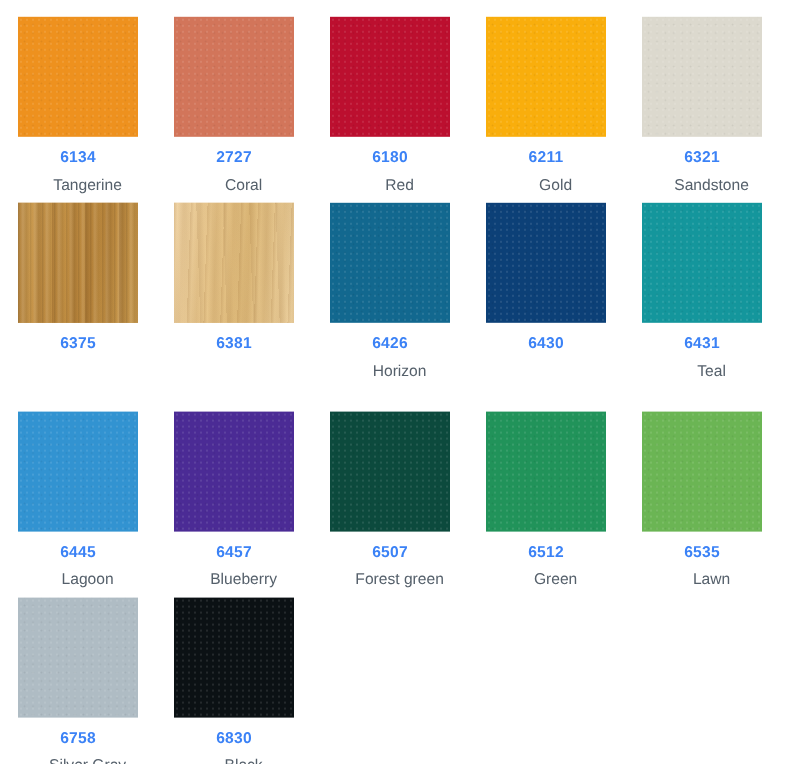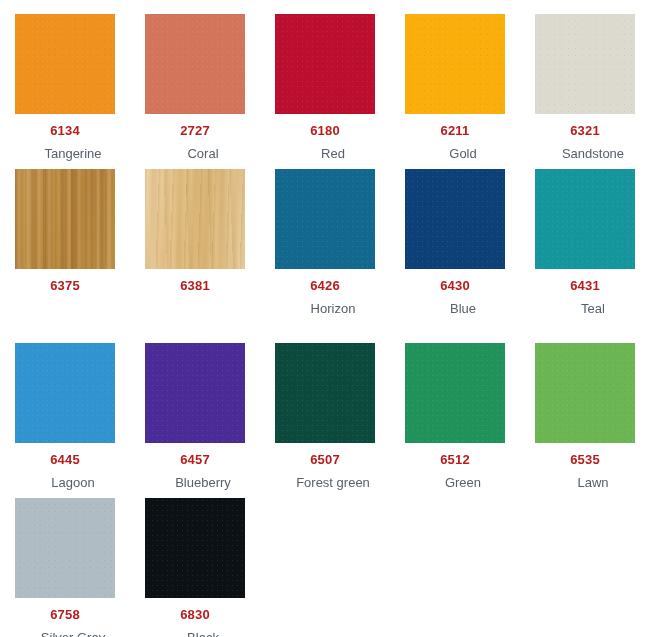--- a/index.html
+++ b/index.html
@@ -47,21 +47,21 @@
     background-size: 5px 5px, 7px 7px;
     background-position: 0 0, 2px 3px;
     pointer-events: none;
   }
   .swatch-chip.wood::after {
     background-image: none;
   }
   .swatch-code {
     font-size: 13px;
     font-weight: bold;
-    color: #b91c1c;
+    color: #3b82f6;
     margin-top: 9px;
     line-height: 16px;
     text-align: center;
     letter-spacing: 0.2px;
   }
   .swatch-name {
     font-size: 13px;
     color: #55606b;
     margin-top: 5px;
     line-height: 19px;
@@ -113,21 +113,20 @@
       <div class="swatch-code">6381</div>
     </div>
     <div class="swatch-cell row-tall">
       <div class="swatch-chip" title="Horizon" style="background-color: rgb(18, 104, 143);"></div>
       <div class="swatch-code">6426</div>
       <div class="swatch-name">Horizon</div>
     </div>
     <div class="swatch-cell row-tall">
       <div class="swatch-chip" title="Blue" style="background-color: rgb(12, 64, 119);"></div>
       <div class="swatch-code">6430</div>
-      <div class="swatch-name">Blue</div>
     </div>
     <div class="swatch-cell row-tall">
       <div class="swatch-chip" title="Teal" style="background-color: rgb(20, 150, 156);"></div>
       <div class="swatch-code">6431</div>
       <div class="swatch-name">Teal</div>
     </div>
     <div class="swatch-cell">
       <div class="swatch-chip" title="Lagoon" style="background-color: rgb(50, 147, 209);"></div>
       <div class="swatch-code">6445</div>
       <div class="swatch-name">Lagoon</div>

